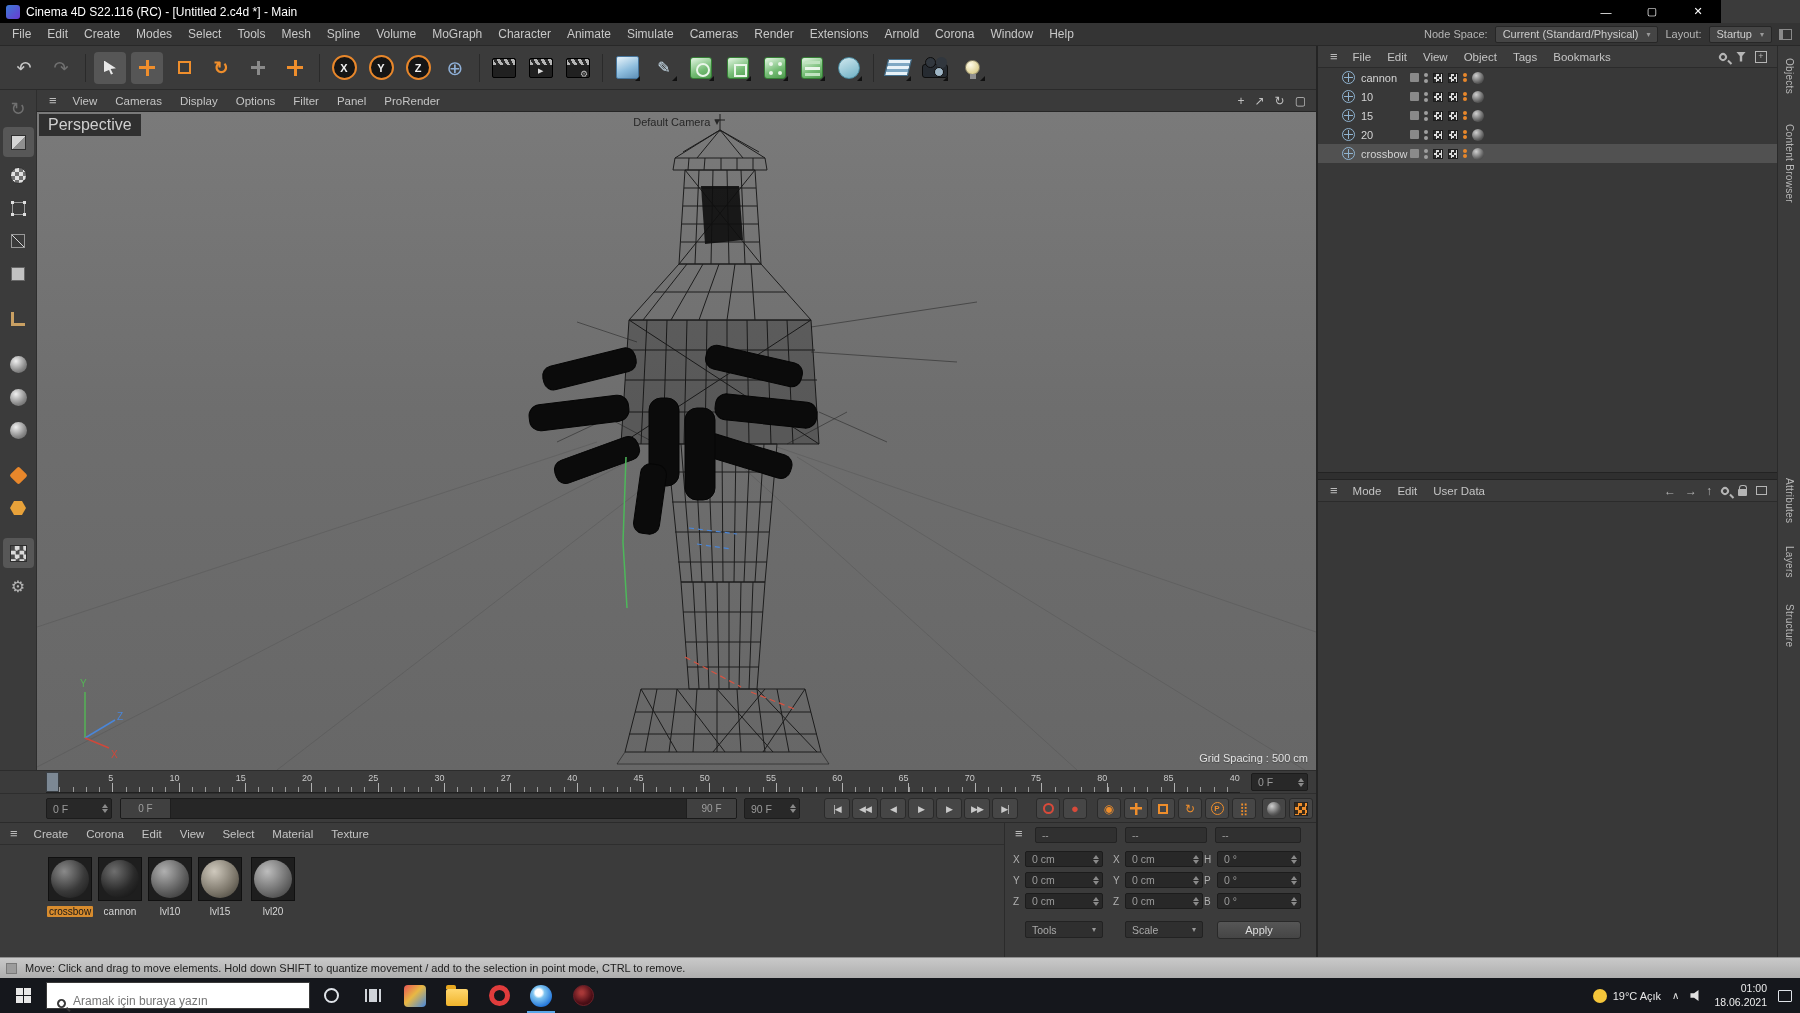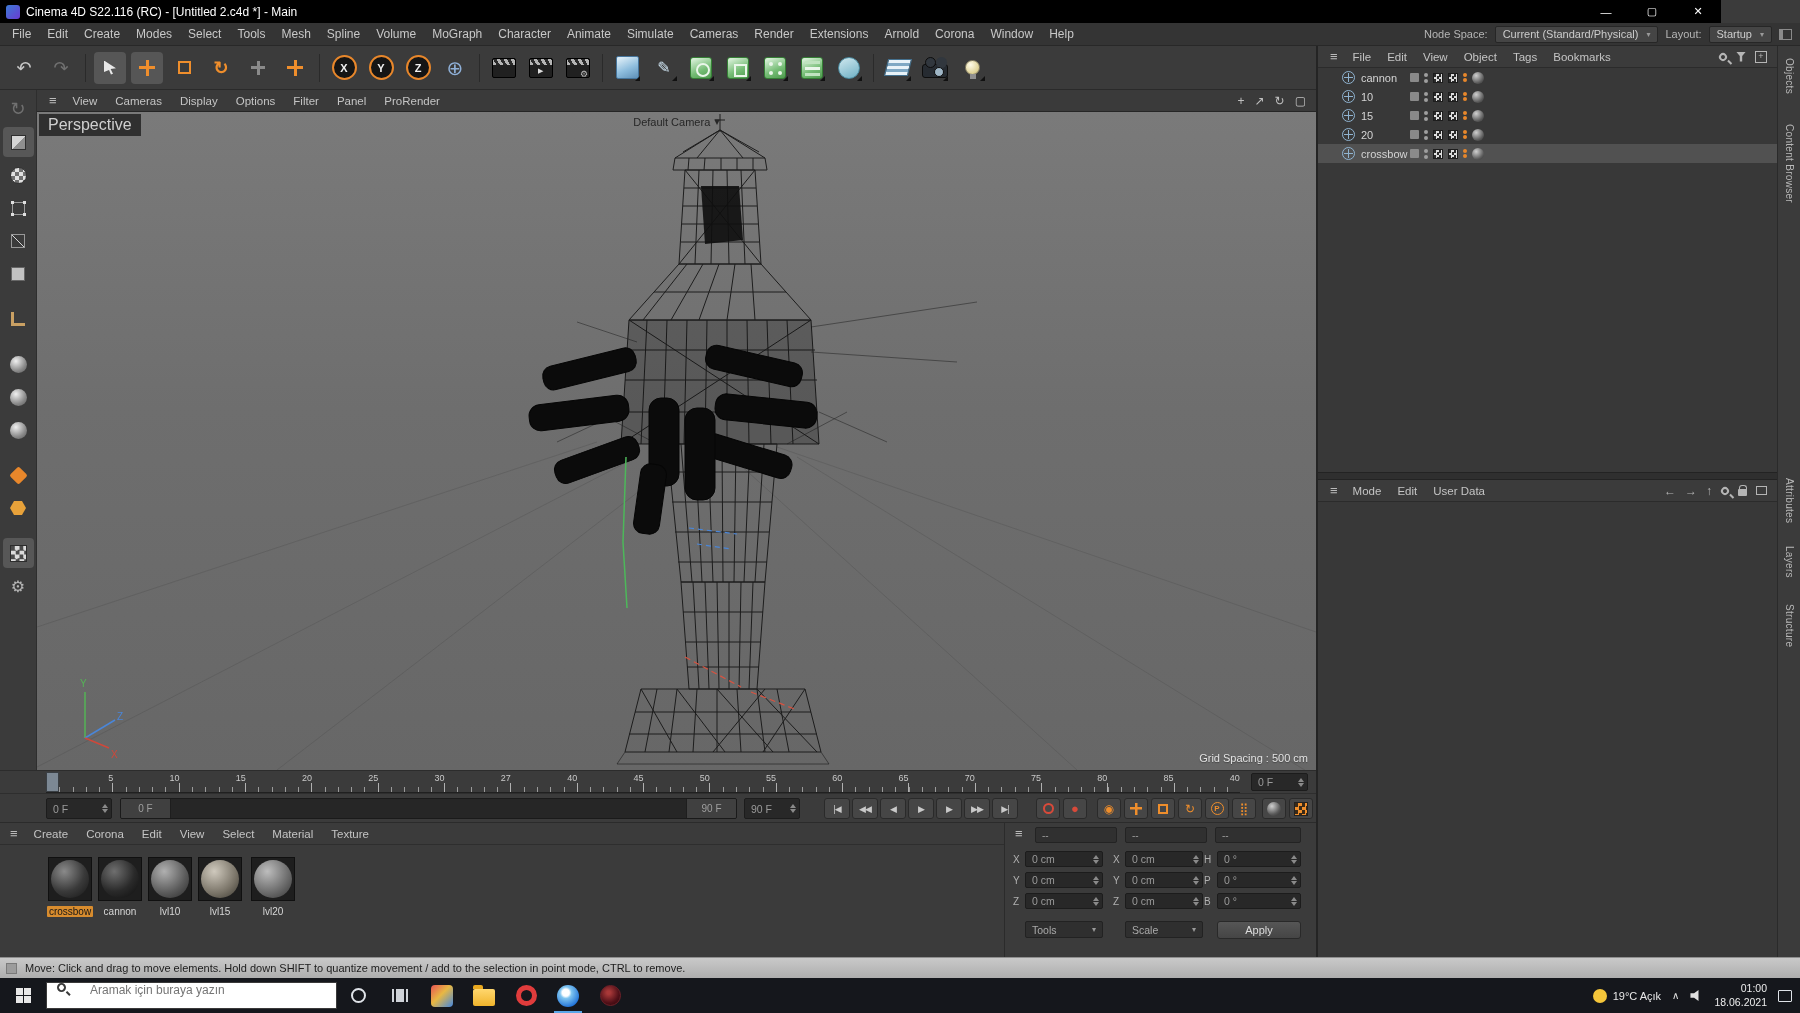--- a/index.html
+++ b/index.html
@@ -168,21 +168,21 @@
 .vtab{position:absolute;left:6px;writing-mode:vertical-rl;font-size:10px;color:#b8b8b8;letter-spacing:.3px}
 
 
 #statusbar{position:absolute;left:0;top:957px;width:1800px;height:21px;background:linear-gradient(#c9c9c9,#aeaeae);border-top:1px solid #8f8f8f;display:flex;align-items:center;font-size:11px;color:#1c1c1c;gap:8px;padding-left:6px}
 .st-ico{width:11px;height:11px;border:1px solid #7a7a7a;background:#9c9c9c}
 
 
 #taskbar{position:absolute;left:0;top:978px;width:1800px;height:35px;background:#15171c;display:flex;align-items:center;color:#e8e8e8}
 .tb-start{width:46px;height:35px;display:flex;align-items:center;justify-content:center}
 .winlogo{width:15px;height:15px;background:linear-gradient(#e8e8e8,#e8e8e8) 0 0/7px 7px no-repeat,linear-gradient(#e8e8e8,#e8e8e8) 8px 0/7px 7px no-repeat,linear-gradient(#e8e8e8,#e8e8e8) 0 8px/7px 7px no-repeat,linear-gradient(#e8e8e8,#e8e8e8) 8px 8px/7px 7px no-repeat}
-.tb-search{width:291px;height:27px;background:#fff;border:1px solid #3a3a3a;display:flex;align-items:flex-start;gap:24px;padding:0 10px}
+.tb-search{width:264px;height:27px;background:#fff;border:1px solid #3a3a3a;display:flex;align-items:flex-end;gap:7px;padding:0 10px}
 .tb-search .smag{width:9px;height:9px;border:2px solid #3a3a3a;border-radius:50%;position:relative;transform:rotate(-45deg);flex:none}
 .tb-search .smag::after{content:"";position:absolute;left:2px;top:9px;width:2px;height:5px;background:#3a3a3a}
 .tb-search input{border:none;outline:none;font-size:12px;color:#333;width:270px;background:transparent;font-family:inherit}
 .tb-ico{width:42px;height:35px;display:flex;align-items:center;justify-content:center;position:relative;flex:none}
 .cortana{width:15px;height:15px;border:2px solid #dfe3e8;border-radius:50%}
 .taskview{width:16px;height:13px;border-left:2px solid #cfd3d8;border-right:2px solid #cfd3d8;display:flex;align-items:center;justify-content:center}
 .taskview i{width:8px;height:13px;background:#cfd3d8}
 .app1{width:22px;height:22px;border-radius:4px;background:linear-gradient(135deg,#e85454,#e8b843 45%,#4387e0)}
 .folder{width:22px;height:17px;background:linear-gradient(#ffd76e,#f0b42c);border-radius:2px;position:relative;margin-top:3px}
 .folder::before{content:"";position:absolute;left:0;top:-4px;width:10px;height:4px;background:#e8a81f;border-radius:2px 2px 0 0}

